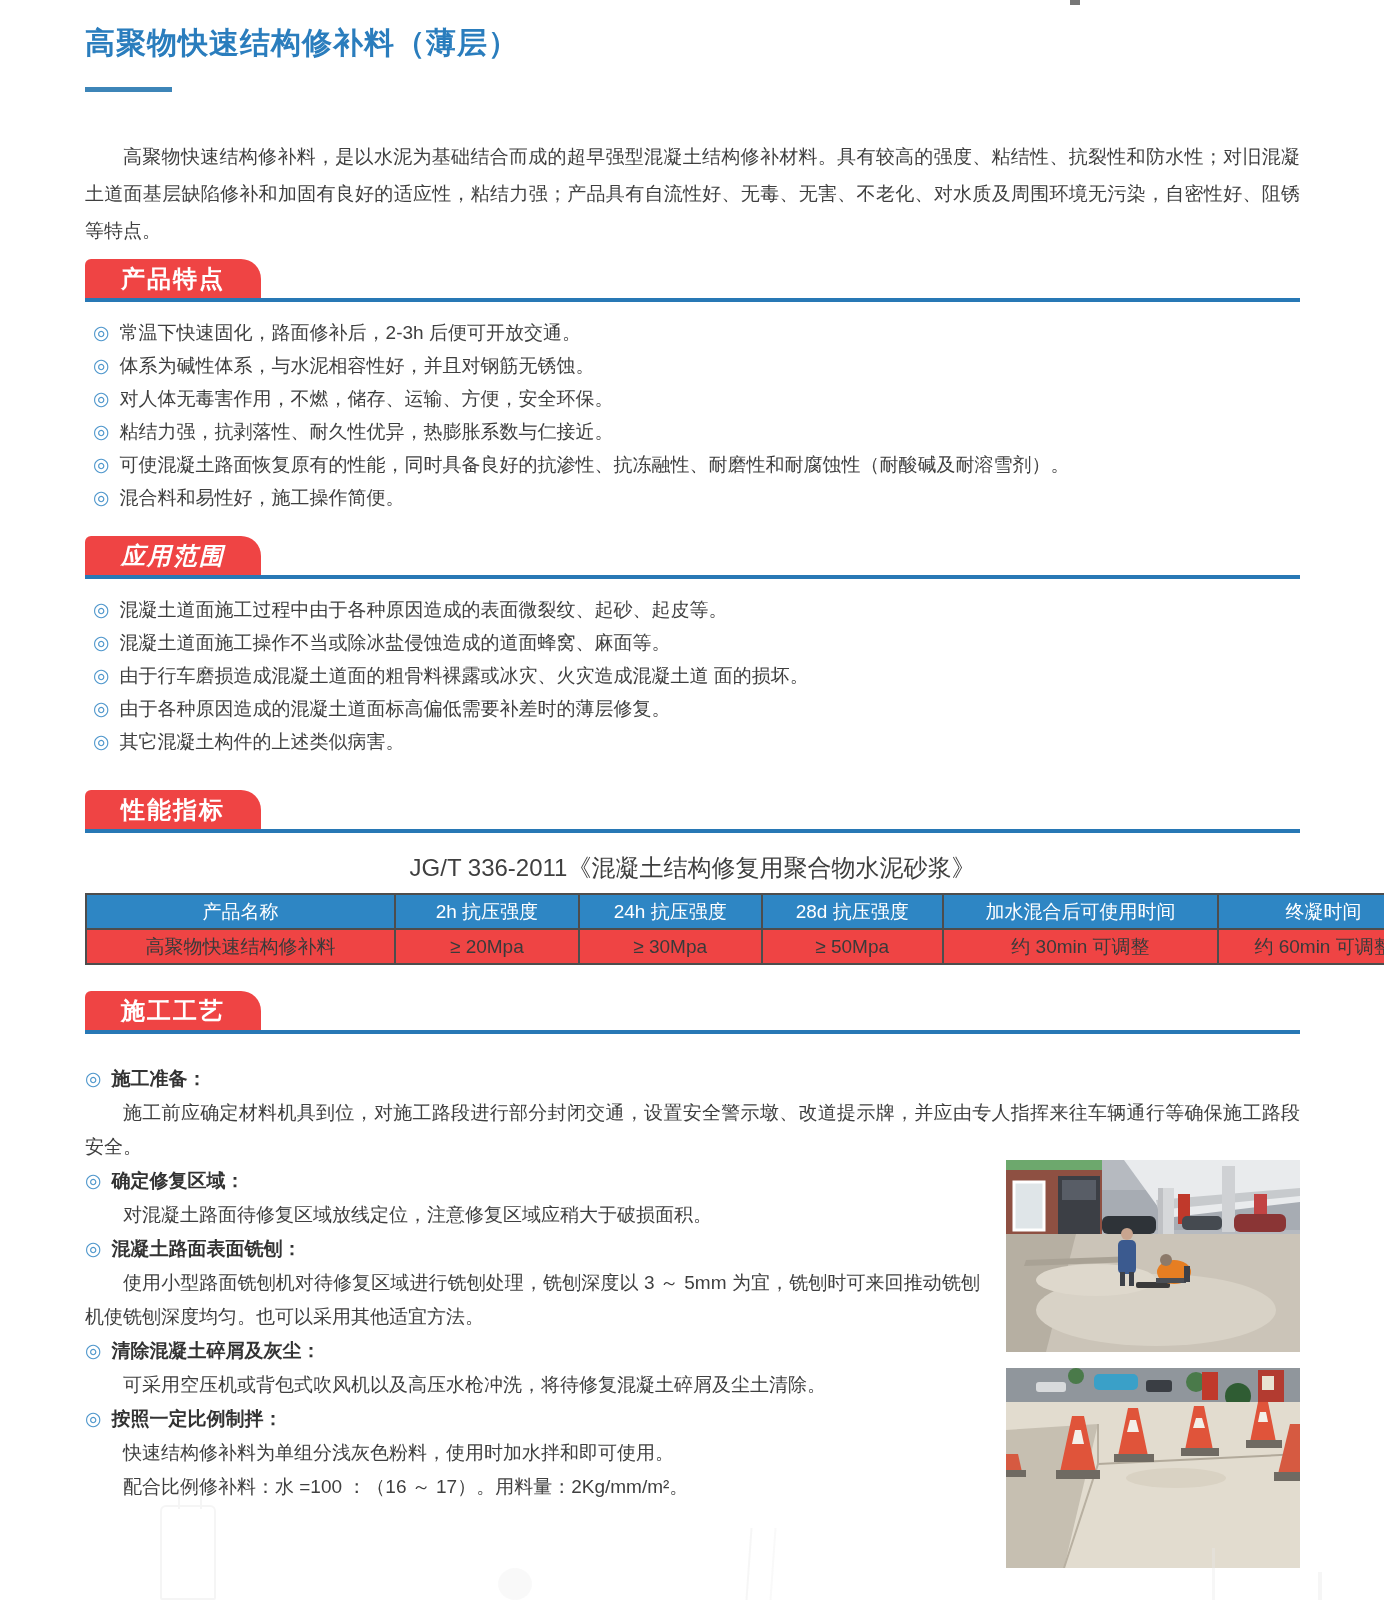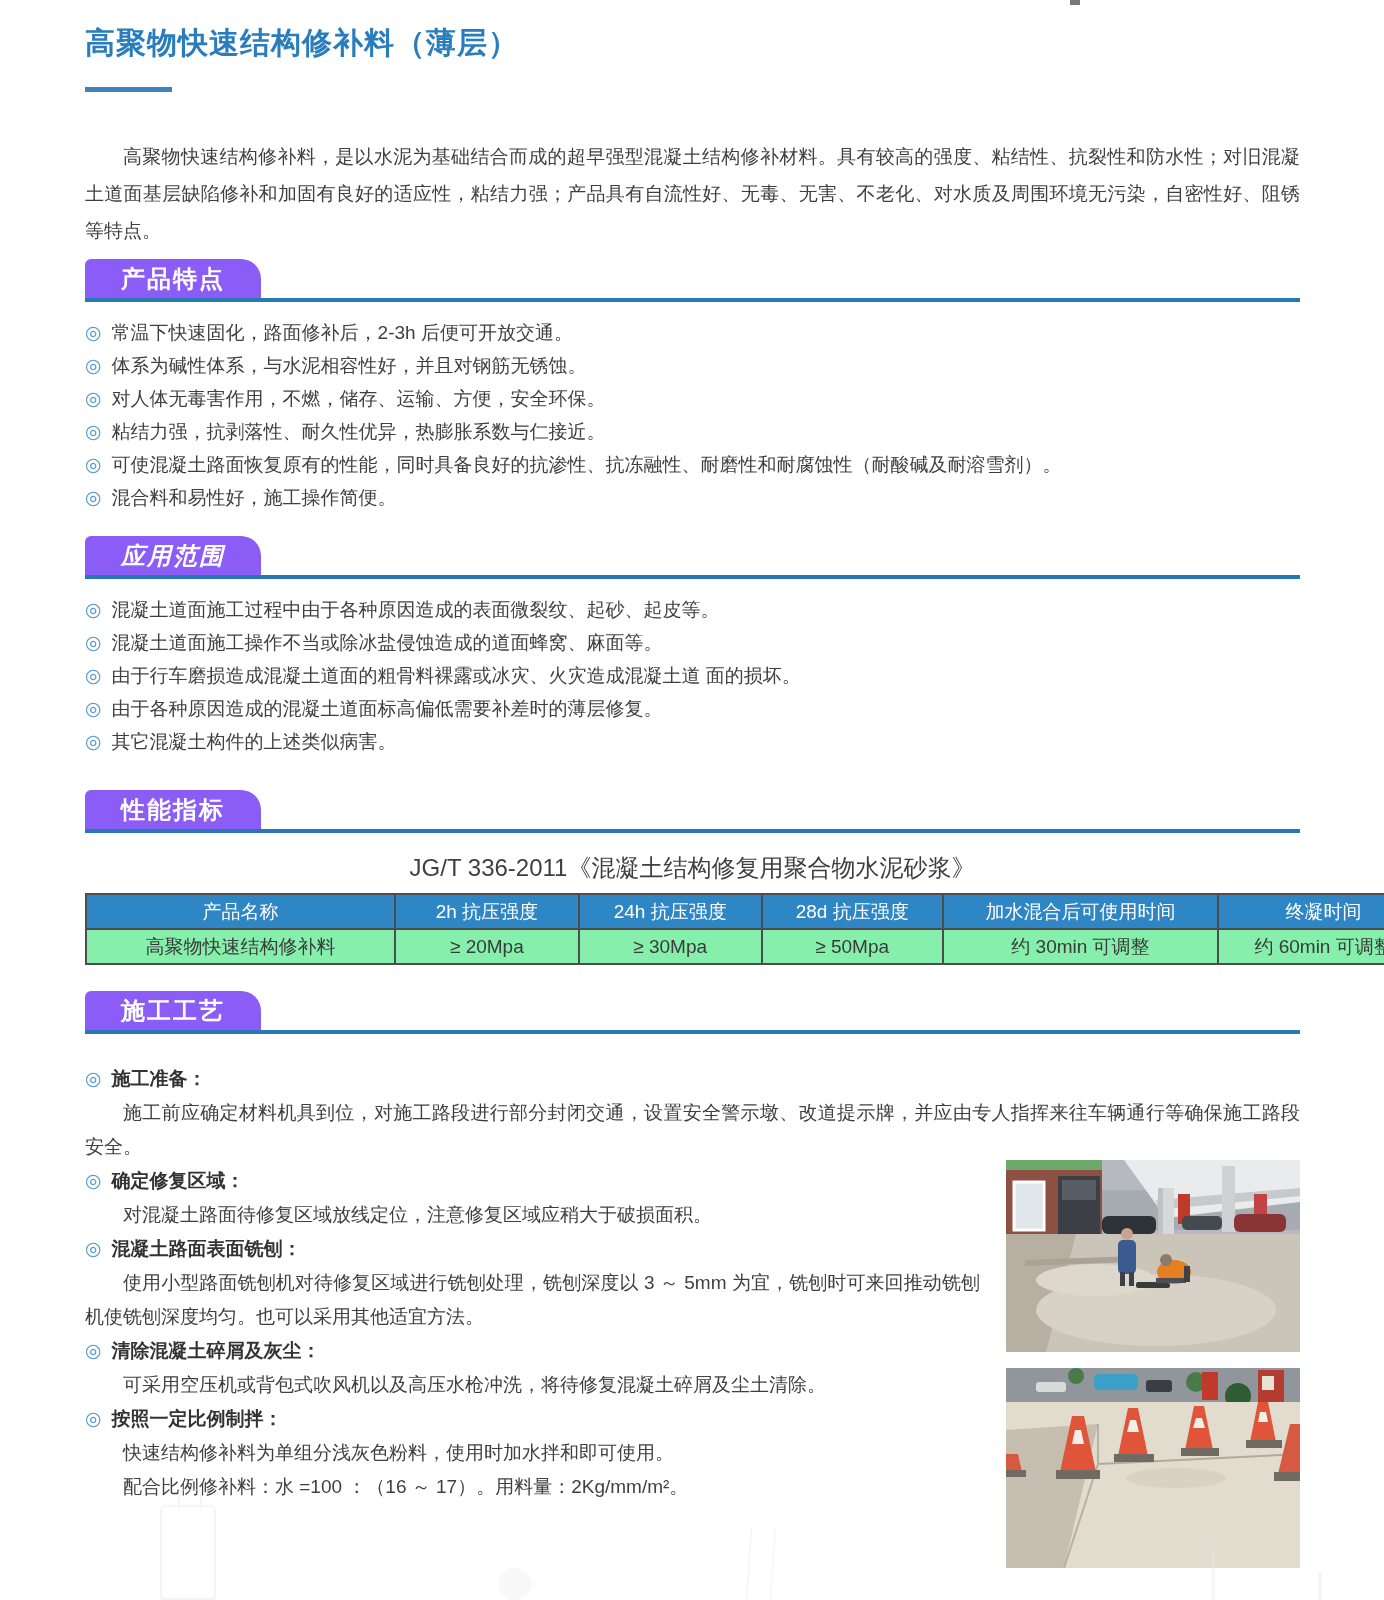--- a/index.html
+++ b/index.html
@@ -23,47 +23,47 @@
 
   .intro {
     margin:46px 84px 0 85px;
     font-size:19px; line-height:37px; text-indent:2em; text-align:justify;
     color:#3f3f3f;
   }
 
   .sec-head { margin:0 84px 0 85px; border-bottom:4px solid #2878b5; }
   .sec-tab {
     display:inline-block; min-width:176px; text-align:center;
-    background:#8b5cf6; color:#ffffff;
+    background:#ef4444; color:#ffffff;
     font-size:24px; font-weight:bold; letter-spacing:2px;
     padding:6px 24px 5px 24px; line-height:28px;
     border-radius:6px 20px 0 0;
   }
   .mt-feat { margin-top:10px; }
   .mt-app  { margin-top:22px;font-style:italic; }
   .mt-perf { margin-top:32px; }
   .mt-proc { margin-top:26px; }
 
   ul.bullets { list-style:none; margin:14px 84px 0 85px; }
-  ul.bullets li { font-size:19px; line-height:33px; color:#3f3f3f; white-space:pre-wrap; }
+  ul.bullets li { font-size:19px; line-height:33px; color:#3f3f3f; white-space:pre-wrap;margin-left:8px; }
   .mark { color:#4f97cc; margin-right:10px; font-size:19px; }
 
   .standard-line {
     margin:22px 84px 0 85px; text-align:center;
     font-size:24px; line-height:26px; color:#3f3f3f;
   }
 
   table.perf {
     margin:12px 84px 0 85px; width:1345px;
     border-collapse:collapse; table-layout:fixed;
     font-size:19px;
   }
   table.perf td, table.perf th { border:2px solid #4d4d4d; text-align:center; height:35px; padding:2px 4px; }
   table.perf th { background:#2e86c4; color:#ffffff; font-weight:normal; }
-  table.perf td { background:#86efac; color:#3a3a3a; }
+  table.perf td { background:#ef4444; color:#3a3a3a; }
 
   .process { margin:28px 84px 0 85px; font-size:19px; line-height:34px; color:#3f3f3f; }
   .process .step-label { font-weight:bold; color:#333; }
   .process .step-label .mark { font-weight:normal; }
   .process p.step-body { text-indent:2em; text-align:justify; }
 
   .photos {
     float:right; width:294px; margin:-4px 0 6px 26px;
   }
   .photo { width:294px; display:block; }

